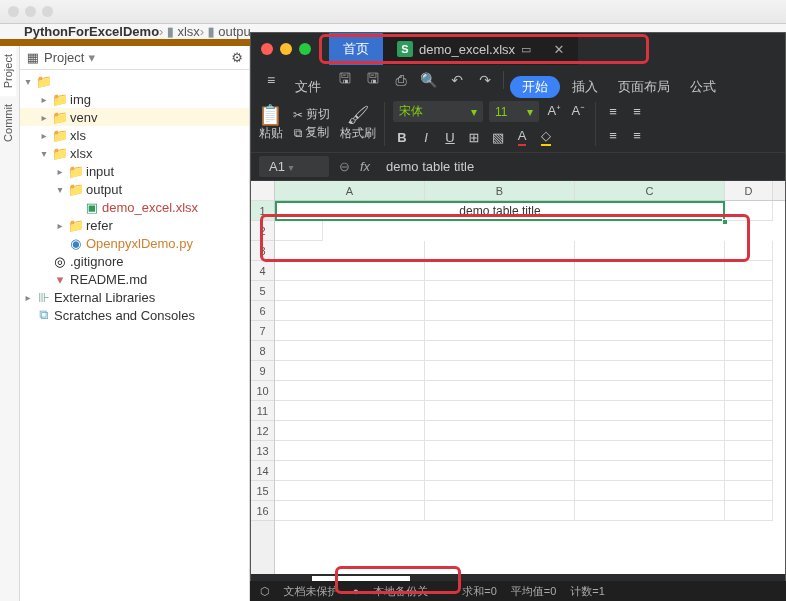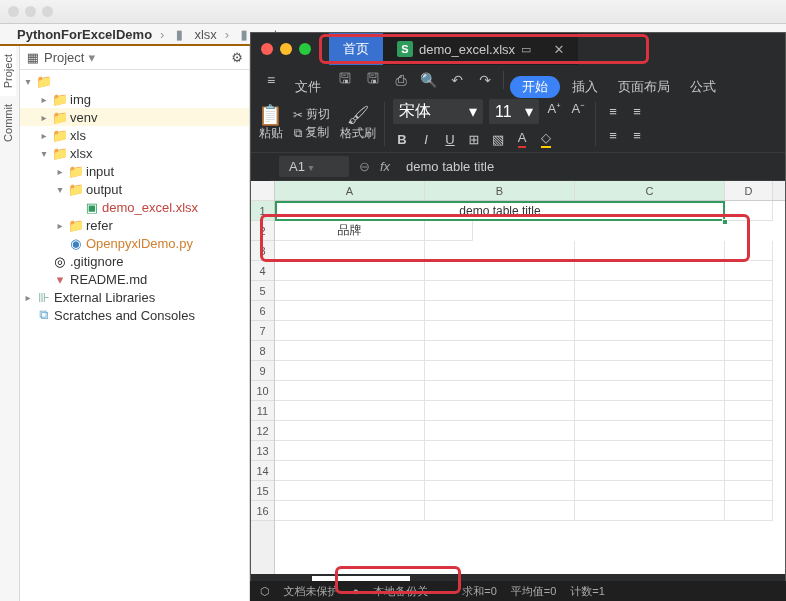--- a/index.html
+++ b/index.html
@@ -1,21 +1,21 @@
 <!DOCTYPE html>
 <html><head>
 <meta charset="utf-8">
 <style>
 * { margin:0; padding:0; box-sizing:border-box; font-family:-apple-system,BlinkMacSystemFont,"Helvetica Neue",Arial,sans-serif; }
 body { width:786px; height:601px; background:#fff; position:relative; overflow:hidden; font-size:13px; }
 
 
 .ide-title { height:24px; background:linear-gradient(#f3f3f3,#e8e8e8); display:flex; align-items:center; padding-left:8px; gap:6px; border-bottom:1px solid #ccc; }
 .mac-dot { width:11px; height:11px; border-radius:50%; background:#d8d8d8; }
-.ide-crumbs { height:22px; display:flex; align-items:center; padding-left:17px; gap:8px; border-bottom:2px solid #a16207; background:#f6f6f6; }
+.ide-crumbs { height:22px; display:flex; align-items:center; padding-left:24px; gap:0; border-bottom:7px solid #a16207; background:#f6f6f6; }
 .crumb { color:#555; }
 .crumb-sep { color:#999; }
 .crumb-ico { width:14px; height:14px; display:inline-flex; align-items:center; justify-content:center; }
 
 
 .side-tabs { position:absolute; left:0; top:46px; bottom:0; width:20px; border-right:1px solid #d9d9d9; background:#f6f6f6; }
 .side-tab { writing-mode:vertical-rl; transform:rotate(180deg); font-size:11px; color:#555; padding:8px 2px; text-align:center; }
 .side-tab.sel { background:#fff; }
 
 
@@ -61,27 +61,27 @@
 .m-sep { width:1px; height:18px; background:#444; margin:0 2px; }
 .m-txt { color:#c8c8c8; padding:0 8px;margin-top:13px; }
 .m-txt.start { background:#3b82f6; border-radius:12px; padding:2px 12px; color:#fff; }
 
 
 .ribbon { height:58px; background:#2a2b2c; display:flex; align-items:center; padding:0 4px; gap:2px; border-bottom:1px solid #3a3a3a; }
 .rgrp { display:flex; flex-direction:column; align-items:center; gap:1px; padding:0 4px; }
 .rbtn { color:#c8c8c8; display:flex; align-items:center; gap:3px; font-size:12px; }
 .rico { width:18px; height:18px; display:flex; align-items:center; justify-content:center; color:#c8c8c8; border:1px solid transparent; }
 .vsep { width:1px; height:44px; background:#3e3e3e; margin:0 2px; }
-.font-sel { background:#3a3b3c; color:#ffffff; padding:2px 6px; border-radius:2px; font-size:16px; min-width:90px; display:flex; justify-content:space-between; align-items:center; }
+.font-sel { background:#3a3b3c; color:#84cc16; padding:2px 6px; border-radius:2px; font-size:12px; min-width:90px; display:flex; justify-content:space-between; align-items:center; }
 .fmt-row { display:flex; gap:6px; }
 .ul-red { border-bottom:2px solid #d33; padding-bottom:1px; }
 .ul-yel { border-bottom:2px solid #fc0; padding-bottom:1px; }
 
 
-.refbar { height:28px; background:#2a2b2c; display:flex; align-items:center; padding:0 8px; gap:10px; border-bottom:1px solid #3a3a3a;margin-left:20px; }
+.refbar { height:28px; background:#2a2b2c; display:flex; align-items:center; padding:0 8px; gap:10px; border-bottom:1px solid #3a3a3a; }
 .cellref { background:#3a3b3c; color:#ccc; padding:3px 18px 3px 10px; border-radius:2px; min-width:70px; }
 .fx { color:#aaa; font-style:italic; }
 .cellval { color:#ccc; flex:1; padding-left:6px; }
 
 
 .grid-wrap { position:absolute; top:148px; left:0; right:0; bottom:26px; background:#fff; display:flex; }
 .rowhdrs { width:24px; background:#f0f0f0; border-right:1px solid #ccc; }
 .rowhdr { height:20px; border-bottom:1px solid #ddd; color:#555; font-size:11px; display:flex; align-items:center; justify-content:center; background:#f3f3f3; }
 .rowhdr.sel { background:#d8efe2; }
 .colhdrs { height:20px; background:#f0f0f0; display:flex; border-bottom:1px solid #ccc; }
@@ -349,21 +349,20 @@
           <div class="colhdr sel" style="width: 150px;">B</div>
           <div class="colhdr sel" style="width: 150px;">C</div>
           <div class="colhdr" style="width: 48px;">D</div>
         </div>
       <div class="cells" id="cells">
           <div class="cell-row">
             <div class="cell" style="width: 450px; border: 2px solid rgb(47, 155, 92);">demo table title</div>
             <div class="cell" style="width: 48px;"></div>
           </div>
           <div class="cell-row">
-            <div class="cell" style="width: 150px;">品牌</div>
             <div class="cell" style="width: 48px;"></div>
           </div>
           <div class="cell-row">
             <div class="cell" style="width: 150px;"></div>
             <div class="cell" style="width: 150px;"></div>
             <div class="cell" style="width: 150px;"></div>
             <div class="cell" style="width: 48px;"></div>
           </div>
           <div class="cell-row">
             <div class="cell" style="width: 150px;"></div>

